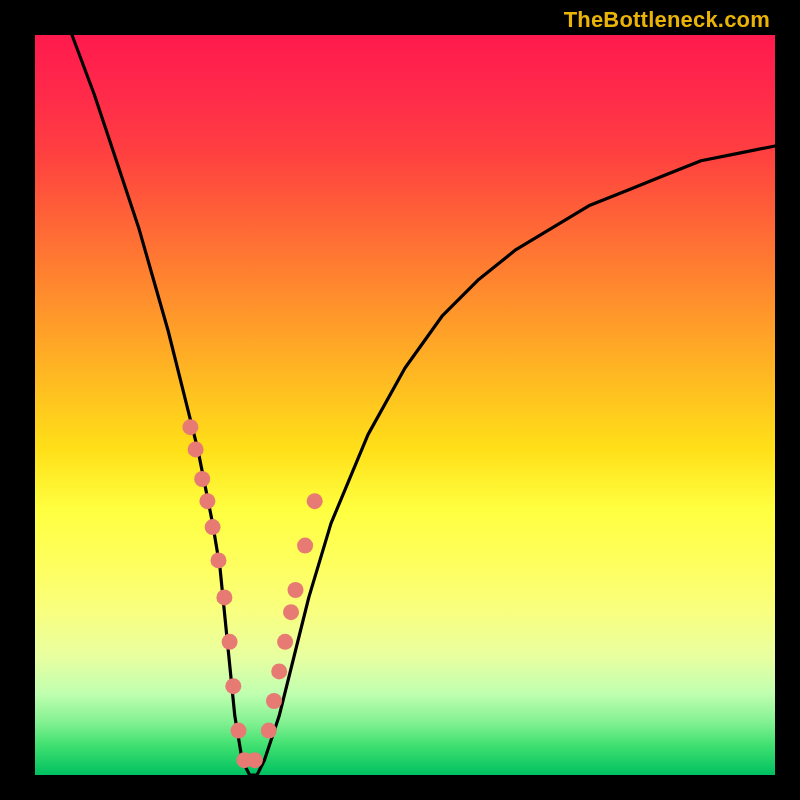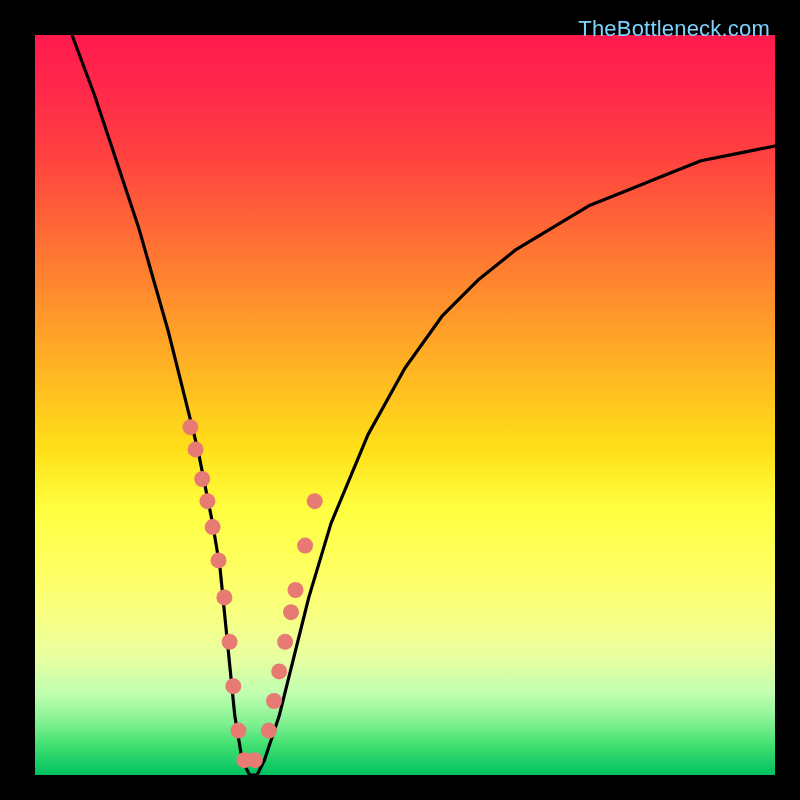--- a/index.html
+++ b/index.html
@@ -40,26 +40,26 @@
       #f8ff80 78%,
       #e8ffa0 84%,
       #c0ffb0 89%,
       #80f090 93%,
       #40e070 96%,
       #00c060 100%
     );
   }
   .watermark {
     position: absolute;
-    top: 16px;
+    top: 7px;
     right: 30px;
-    color: #7dd3fc;
+    color: #eab308;
     font-size: 22px;
     letter-spacing: 0.2px;
-    font-weight: 400;
+    font-weight: 700;
   }
   svg.curve {
     position: absolute;
     left: 0;
     top: 0;
     width: 740px;
     height: 740px;
     overflow: visible;
   }
 </style>

